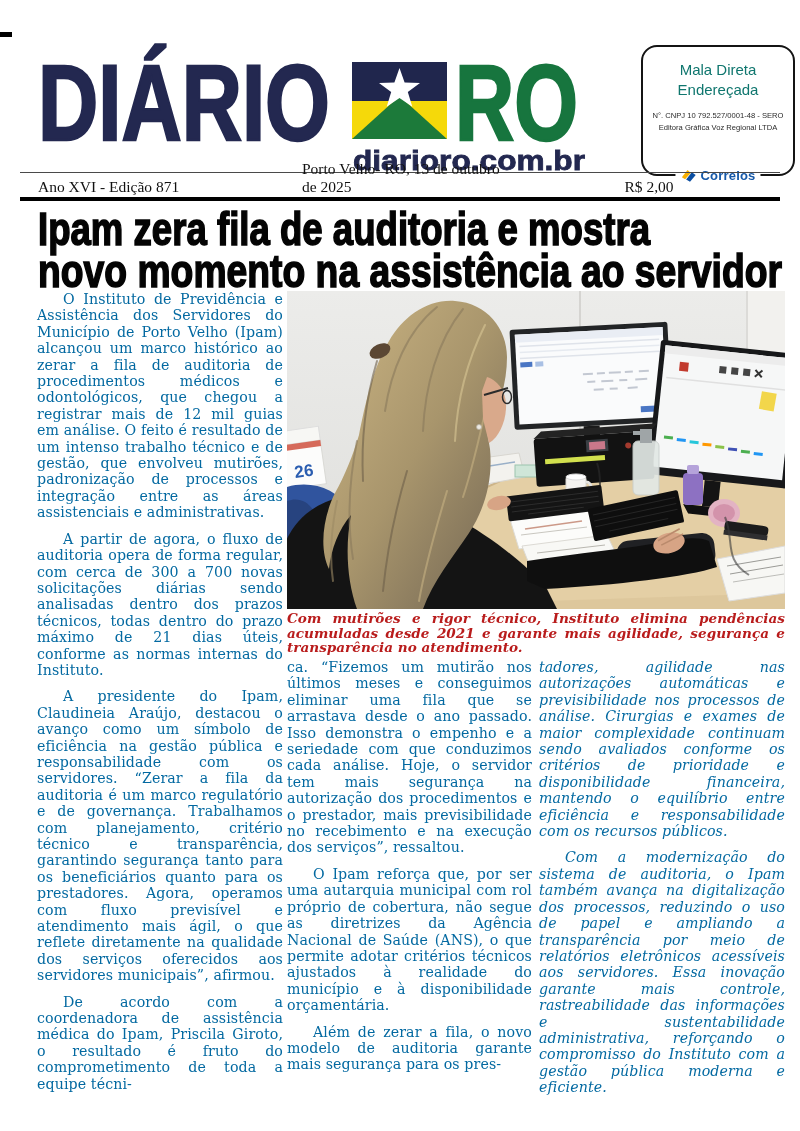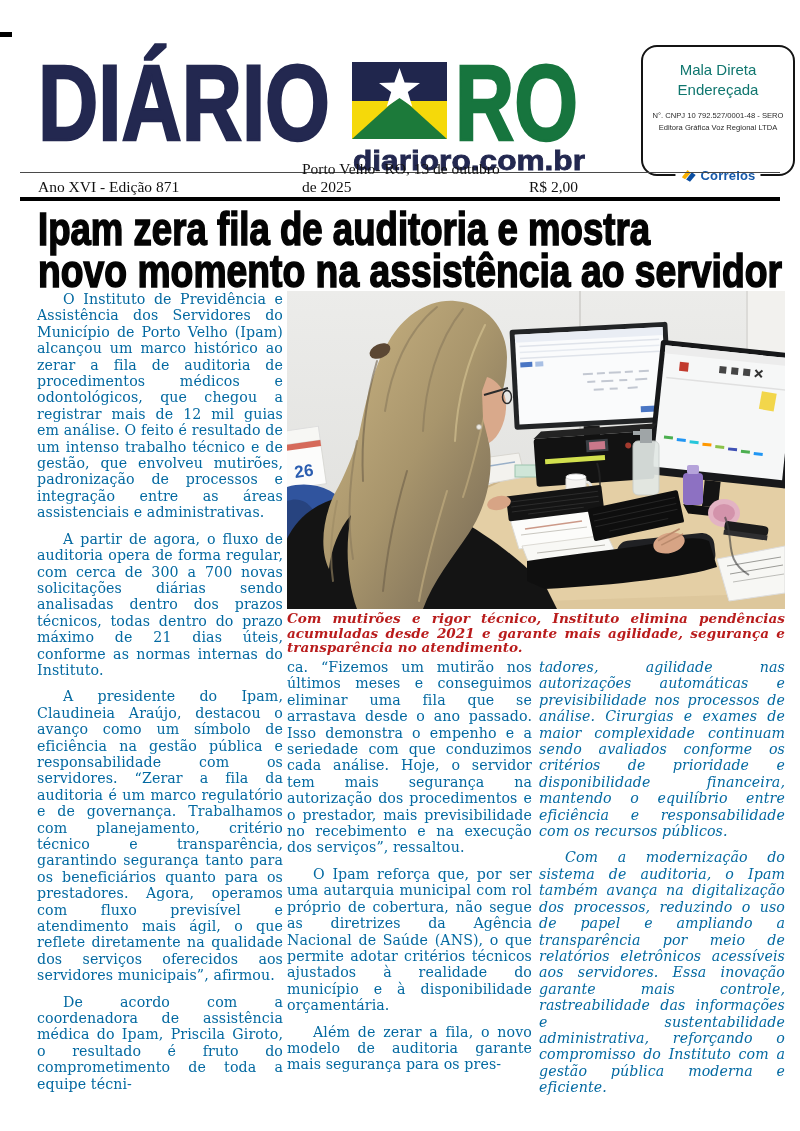--- a/index.html
+++ b/index.html
@@ -6,21 +6,21 @@
   #page{position:relative;width:800px;height:1131px;background:#ffffff;overflow:hidden;
         font-family:"Liberation Sans",sans-serif;}
   .abs{position:absolute;}
   
   #rule-thin{left:20px;right:20px;top:172px;height:1px;background:#4a4a4a;}
   #rule-thick{left:20px;right:20px;top:197px;height:4px;background:#000;}
   #dateline{left:20px;right:28px;top:174px;height:22px;display:flex;align-items:flex-end;
             font-family:"Liberation Serif",serif;font-size:15.5px;color:#111;gap:24px;}
   #dateline .dl-left{padding-left:18px;width:240px;}
   #dateline .dl-center{flex:1;text-align:left;}
-  #dateline .dl-right{width:240px;text-align:left;padding-right:3px;}
+  #dateline .dl-right{width:240px;text-align:center;padding-right:3px;}
   
   #mailing-box{left:641px;top:45px;width:150px;height:127px;border:2.5px solid #141414;
                border-radius:16px;text-align:center;}
   #mailing-box .mb-title{margin-top:13px;font-size:15px;line-height:1.3;color:#0f766e;}
   #mailing-box .mb-small{margin-top:11px;font-size:7.6px;line-height:1.55;color:#2a2a2a;}
   #correios{position:absolute;bottom:-9px;left:50%;transform:translateX(-50%);
             background:#fff;padding:0 5px;display:flex;align-items:center;gap:3px;white-space:nowrap;}
   #correios .cw{font-size:13px;font-weight:bold;color:#1558a8;letter-spacing:.2px;text-align:center;}
   
   .bodycol{font-family:"DejaVu Serif","Liberation Serif",serif;font-size:14.2px;

